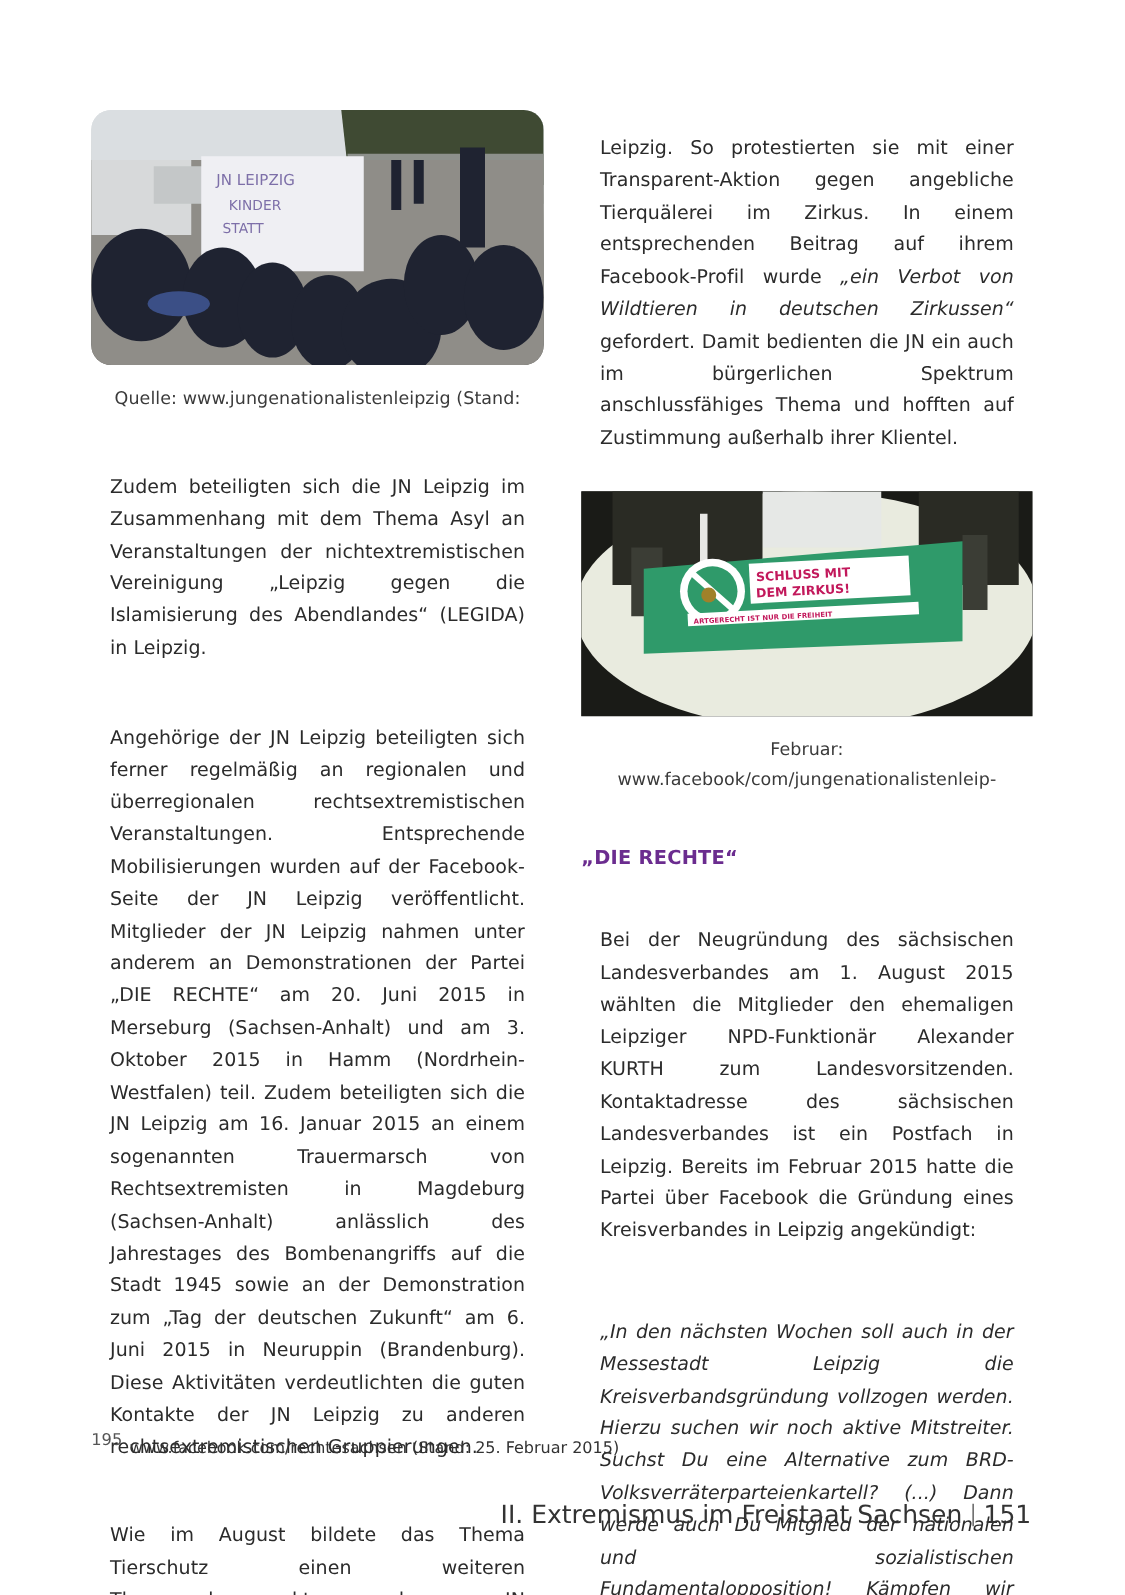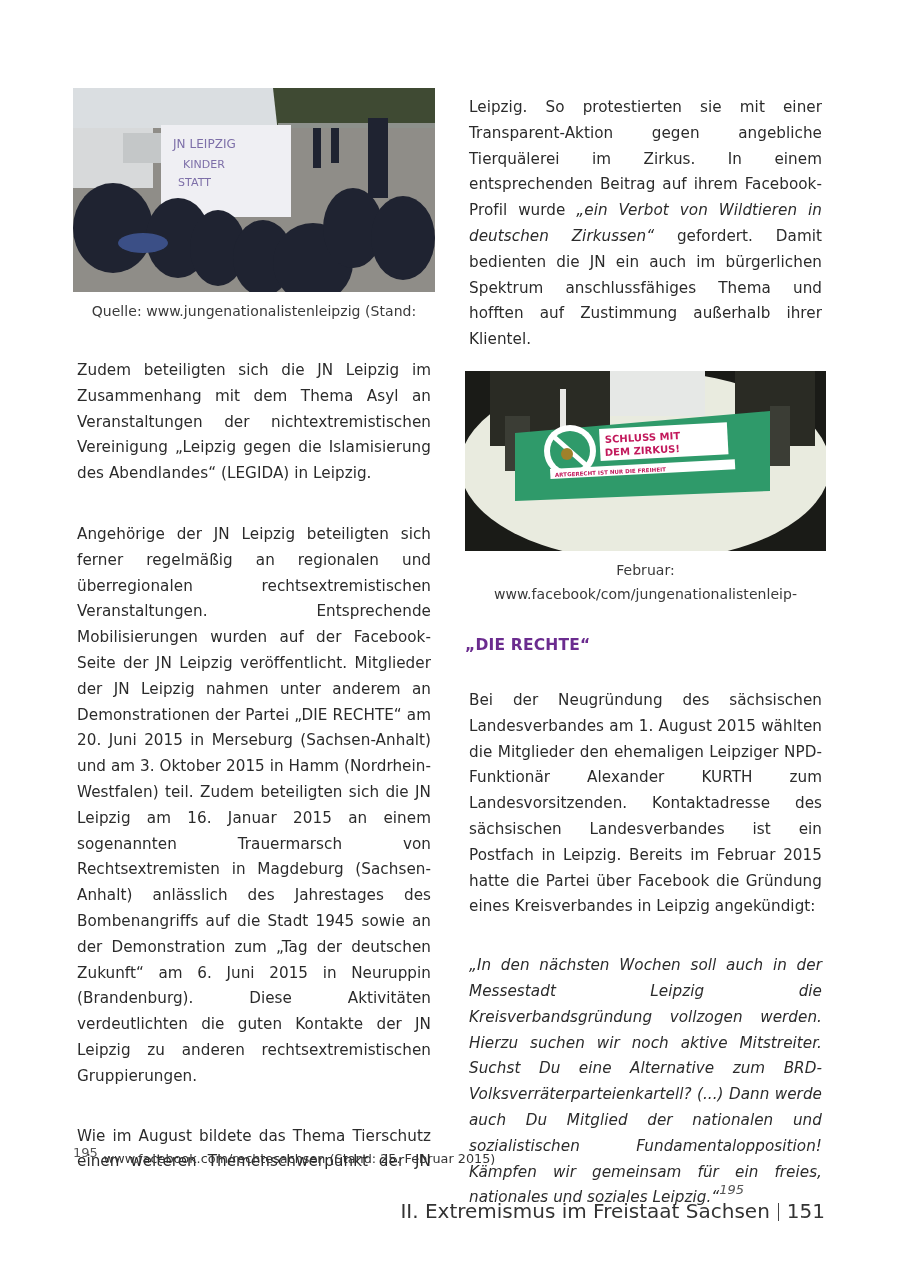--- a/index.html
+++ b/index.html
@@ -3,27 +3,27 @@
 <meta charset="utf-8">
 <style>
   html, body { margin: 0; padding: 0; background: #ffffff; }
   body {
     width: 900px; height: 1276px; position: relative; overflow: hidden;
     font-family: "DejaVu Sans", sans-serif; color: #2b2b2b;
   }
   .col { position: absolute; font-size: 15.2px; line-height: 25.8px; text-align: justify; letter-spacing: 0.05px; }
   .col-left { left: 73px; top: 88px; width: 362px; }
   .col-right { left: 465px; top: 91px; width: 361px; }
-  p { margin: 4px; }
+  p { margin: 15px; }
   .caption { font-size: 14px; line-height: 24px; color: #3a3a3a; text-align: center; }
   .gap-s { height: 26px; }
   .gap-m { height: 25px; }
   .photo { position: relative; overflow: hidden; }
   .photo1 { width: 362px; height: 204px; margin-bottom: 7px;
-    background: linear-gradient(180deg, #d8dcdf 0%, #c8ccce 20%, #8a8a86 42%, #6c6a66 60%, #5a5954 100%); }
+    background: linear-gradient(180deg, #d8dcdf 0%, #c8ccce 20%, #8a8a86 42%, #6c6a66 60%, #5a5954 100%); border-radius: 16px; }
   .photo2 { width: 361px; height: 180px; margin-bottom: 7px; background: #1b1c18; }
   .italic { font-style: italic; }
   .heading { color: #6b2c8f; font-weight: bold; font-size: 15.5px; line-height: 26px; letter-spacing: 0.2px; }
   .quote { font-style: italic; }
   sup { font-size: 13px; line-height: 0; vertical-align: 8px; color: #555; }
   .footnote { position: absolute; left: 73px; top: 1151px; font-size: 12.8px; color: #333; }
   .footnote sup { vertical-align: 6px; margin-right: 6px; }
   .footer { position: absolute; right: 75px; top: 1199px; font-size: 20px; color: #333; }
   .footer .sep { display: inline-block; width: 1px; height: 18px; background: #444; vertical-align: -3px; margin: 0 8px; }
 </style>

